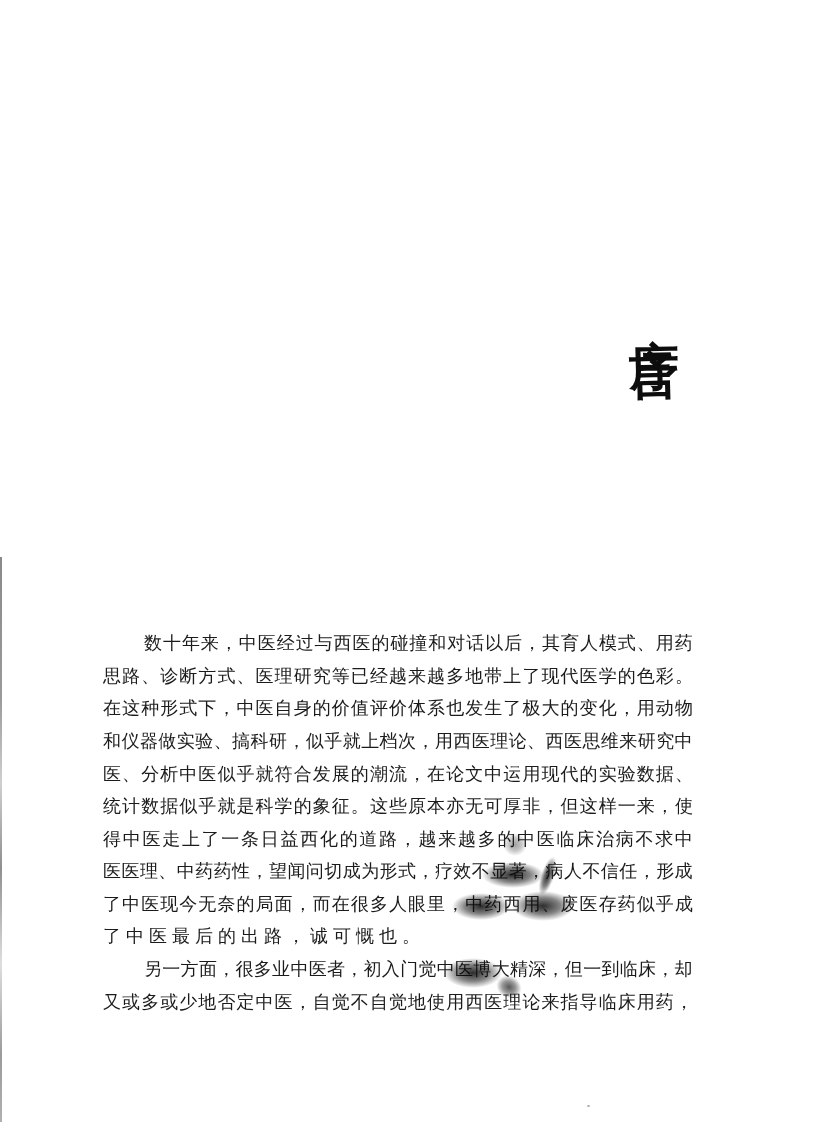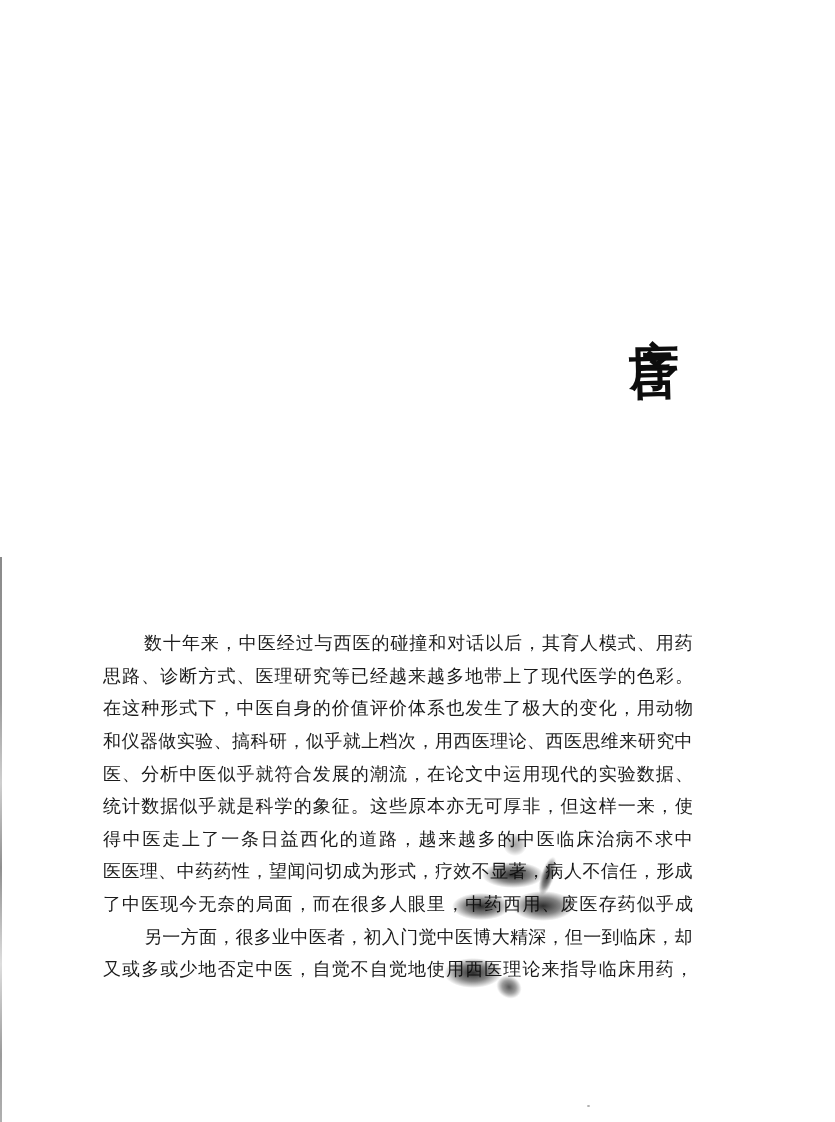--- a/index.html
+++ b/index.html
@@ -378,20 +378,21 @@
         <span>用</span>
         <span>、</span>
         <span>废</span>
         <span>医</span>
         <span>存</span>
         <span>药</span>
         <span>似</span>
         <span>乎</span>
         <span>成</span>
       </div>
+      <div class="line plain">了中医最后的出路，诚可慨也。</div>
       <div class="line indent">
         <span>另</span>
         <span>一</span>
         <span>方</span>
         <span>面</span>
         <span>，</span>
         <span>很</span>
         <span>多</span>
         <span>业</span>
         <span>中</span>

